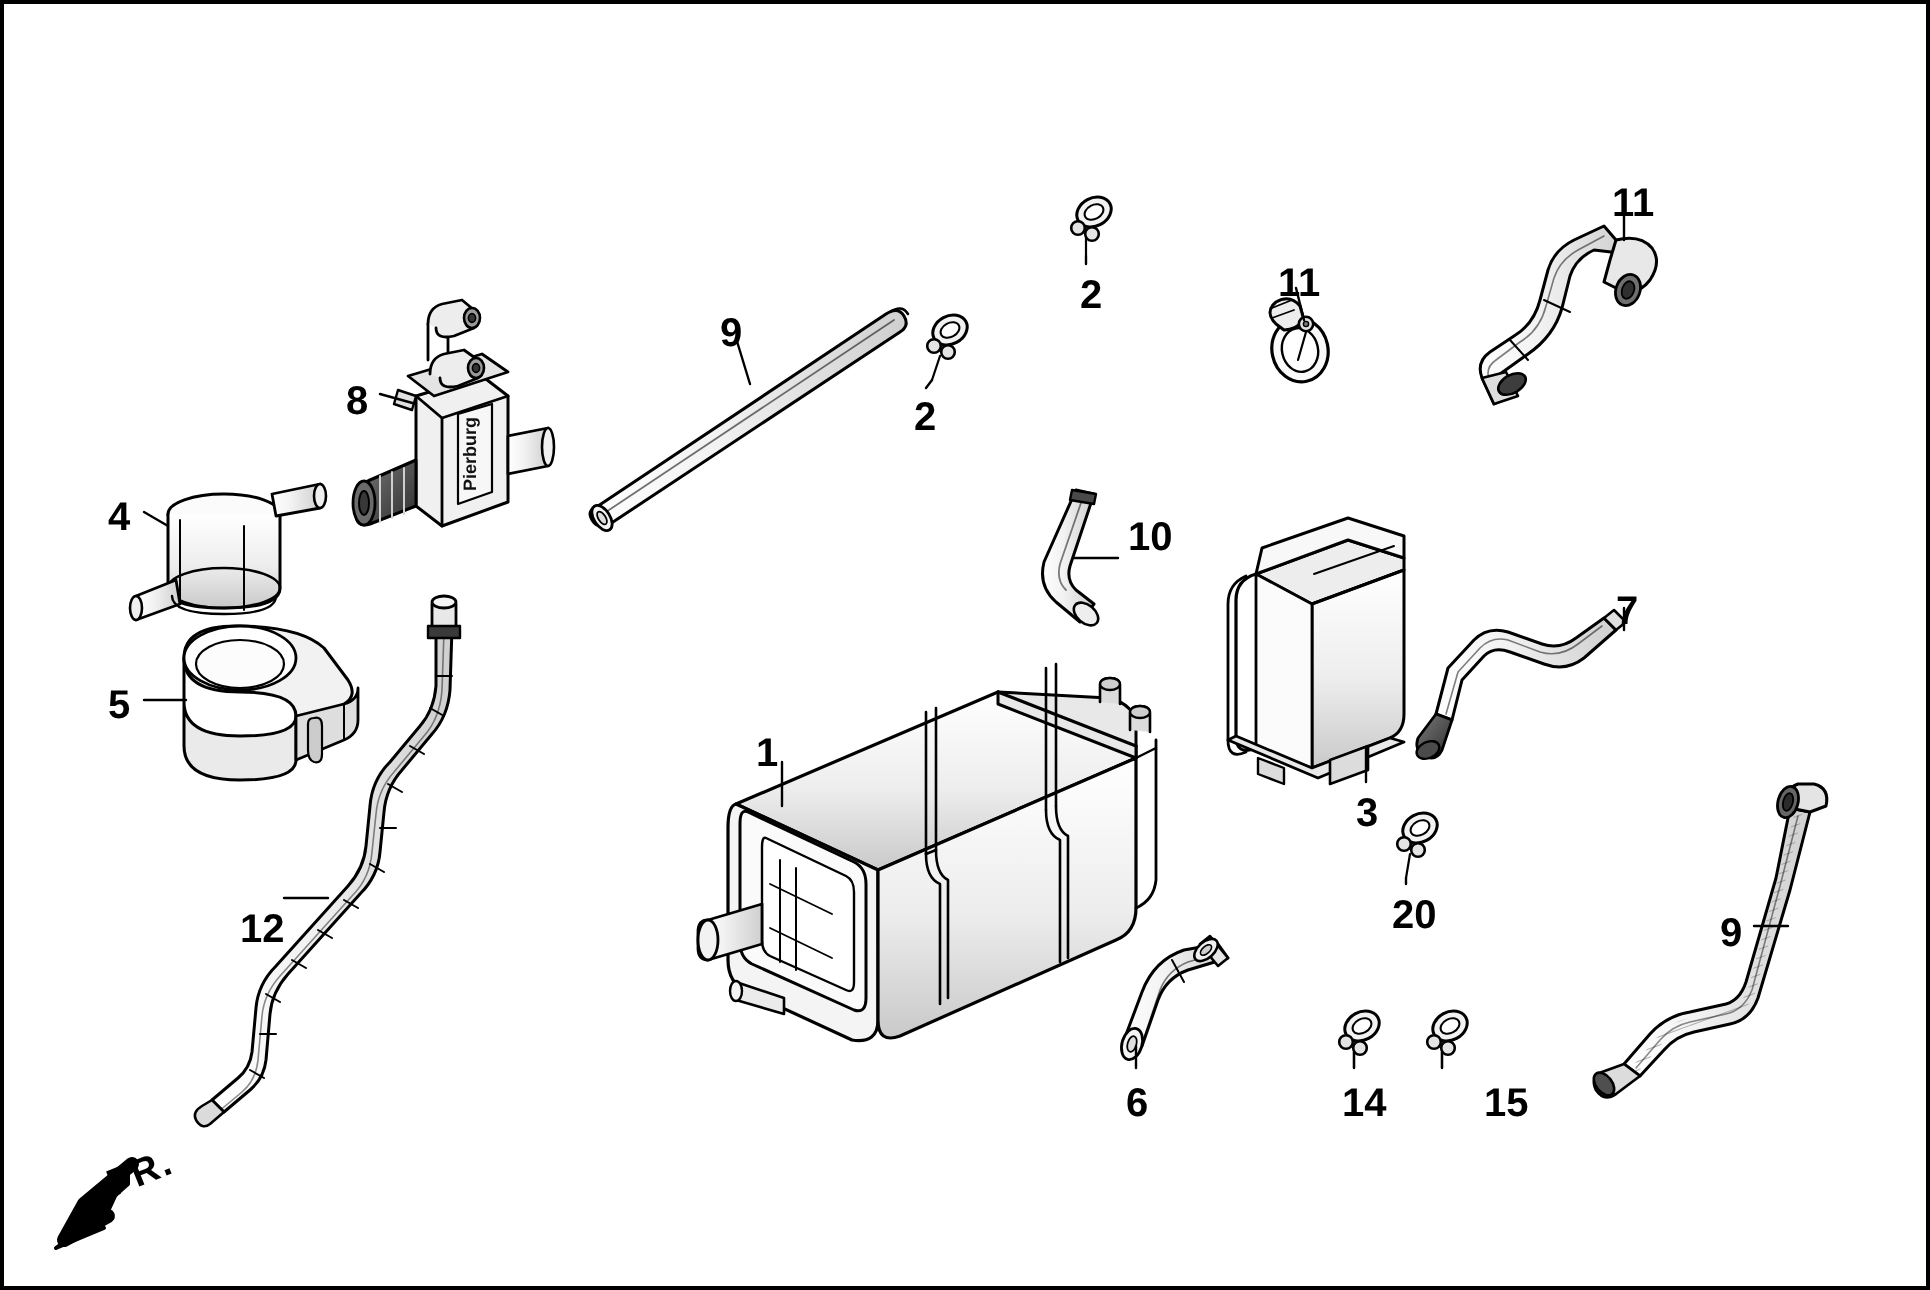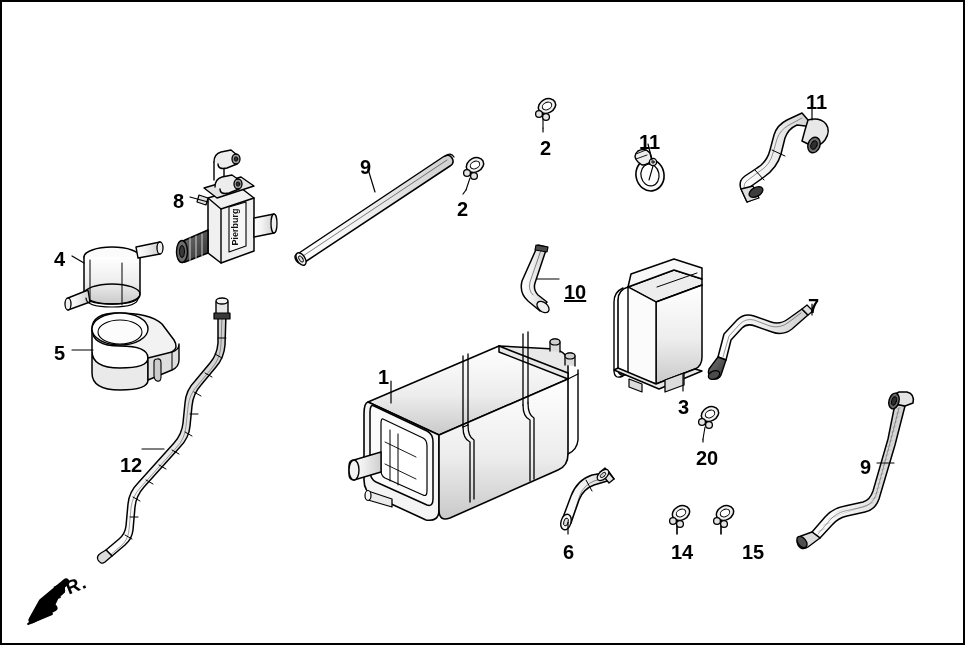--- a/index.html
+++ b/index.html
@@ -346,21 +346,21 @@
   <div class="callout" style="left:376px;top:365px;">1</div>
   <div class="callout" style="left:538px;top:136px;">2</div>
   <div class="callout" style="left:455px;top:197px;">2</div>
   <div class="callout" style="left:676px;top:395px;">3</div>
   <div class="callout" style="left:52px;top:247px;">4</div>
   <div class="callout" style="left:52px;top:341px;">5</div>
   <div class="callout" style="left:561px;top:540px;">6</div>
   <div class="callout" style="left:806px;top:294px;">7</div>
   <div class="callout" style="left:171px;top:189px;">8</div>
   <div class="callout" style="left:858px;top:455px;">9</div>
-  <div class="callout" style="left:562px;top:280px;text-decoration:underline;">10</div>
+  <div class="callout" style="left:562px;top:257px;">10</div>
   <div class="callout" style="left:804px;top:90px;">11</div>
   <div class="callout" style="left:118px;top:453px;text-align:center;">12</div>
   <div class="callout" style="left:637px;top:130px;">11</div>
   <div class="callout" style="left:669px;top:540px;">14</div>
   <div class="callout" style="left:713px;top:540px;margin-left:27px;">15</div>
   <div class="callout" style="left:358px;top:155px;">9</div>
   <div class="callout" style="left:694px;top:446px;">20</div>
 
   <div class="fr-label" style="left:57px;top:580px;">FR.</div>
 

